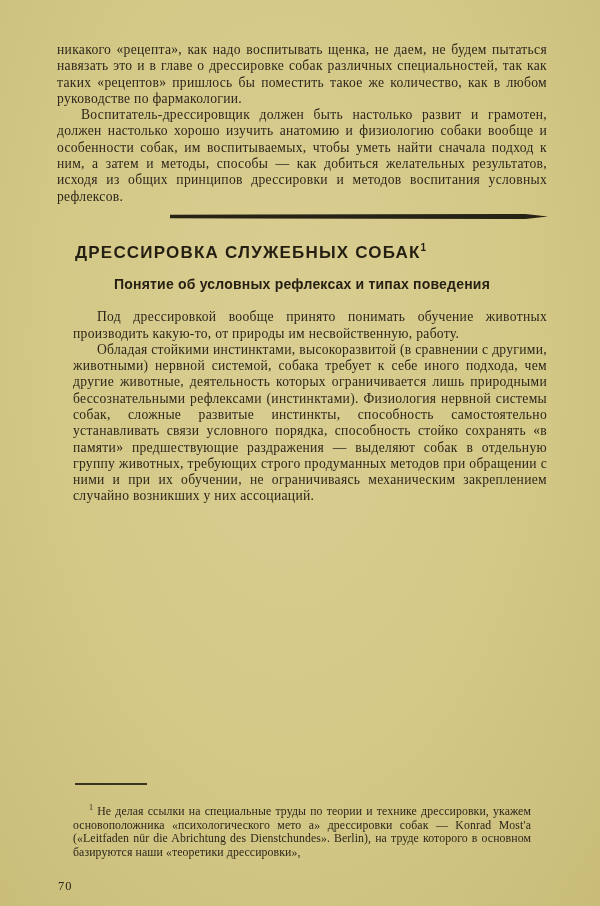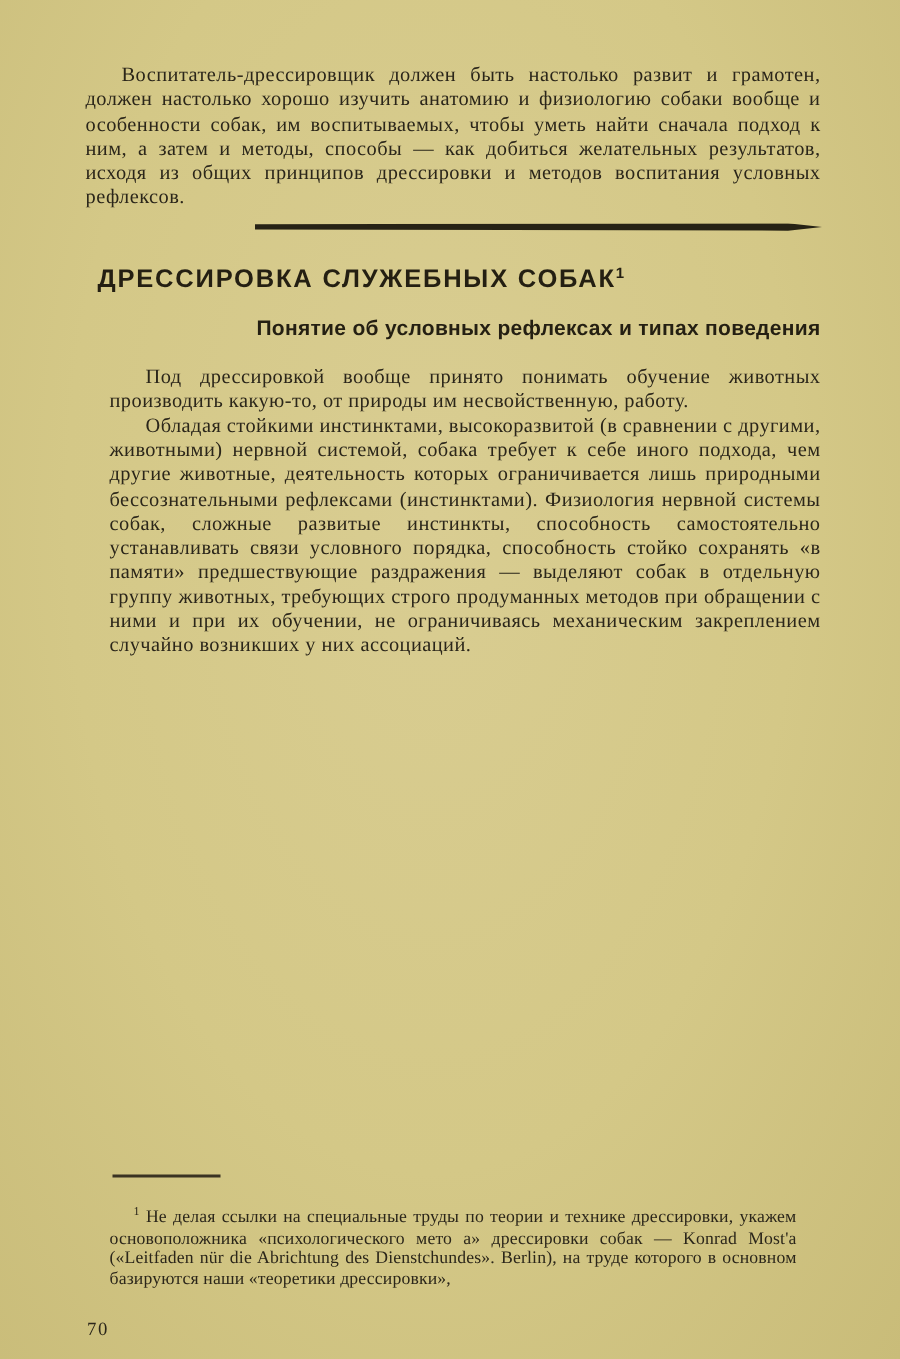--- a/index.html
+++ b/index.html
@@ -26,33 +26,33 @@
     height: 5px;
     margin: 9px 0 0 113px;
     background: #262215;
     clip-path: polygon(0 14%, 94% 0, 100% 50%, 94% 100%, 0 86%);
   }
   .chapter {
     font-family: "Liberation Sans", "DejaVu Sans", sans-serif;
     font-size: 17px;
     font-weight: bold;
     letter-spacing: 1.2px;
-    margin: 21px 0 0 8px;
+    margin: 21px 0 0 18px;
     color: #241f12;
     text-align: left;
   }
   .chapter sup { font-size: 10px; letter-spacing: 0; }
   .section {
     font-family: "Liberation Sans", "DejaVu Sans", sans-serif;
     font-size: 14px;
     font-weight: bold;
     letter-spacing: 0.2px;
     margin: 15px 0 0 0;
     color: #241f12;
-    text-align: right;
+    text-align: center;
   }
   .body-block { margin-top: 17px; margin-left: 16px; }
   .footnote-area { position: absolute; left: 57px; right: 53px; bottom: 30px; }
   .fn-rule { width: 72px; height: 2px; background: #3a3322; margin: 0 0 5px 18px; }
   .fn-text {
     margin: 16px;
     font-size: 11.8px;
     line-height: 13.8px;
     letter-spacing: 0.1px;
     text-indent: 16px;
@@ -67,20 +67,21 @@
     letter-spacing: 1px;
     color: #2b261a;
   }
 </style>
 </head>
 <body>
 
 <div class="page">
 
   <div class="intro-block">
+    <p class="para no-indent">никакого «рецепта», как надо воспитывать щенка, не даем, не будем пытаться навязать это и в главе о дрессировке собак различных специальностей, так как таких «рецептов» пришлось бы поместить такое же количество, как в любом руководстве по фармакологии.</p>
     <p class="para">Воспитатель-дрессировщик должен быть настолько развит и грамотен, должен настолько хорошо изучить анатомию и физиологию собаки вообще и особенности собак, им воспитываемых, чтобы уметь найти сначала подход к ним, а затем и методы, способы — как добиться желательных результатов, исходя из общих принципов дрессировки и методов воспитания условных рефлексов.</p>
   </div>
 
   <div class="divider"></div>
 
   <h1 class="chapter"><span>ДРЕССИРОВКА СЛУЖЕБНЫХ СОБАК</span><sup>1</sup></h1>
 
   <h2 class="section">Понятие об условных рефлексах и типах поведения</h2>
 
   <div class="body-block">

